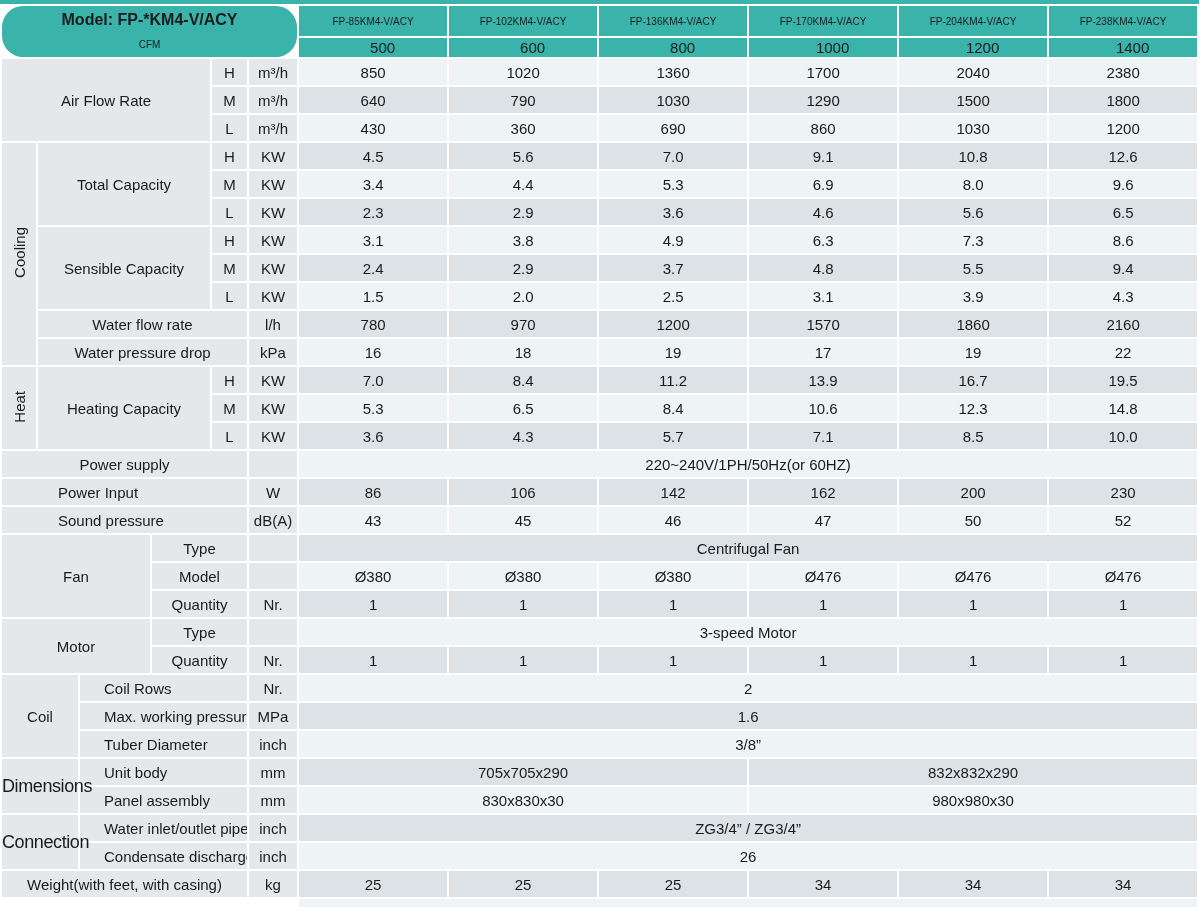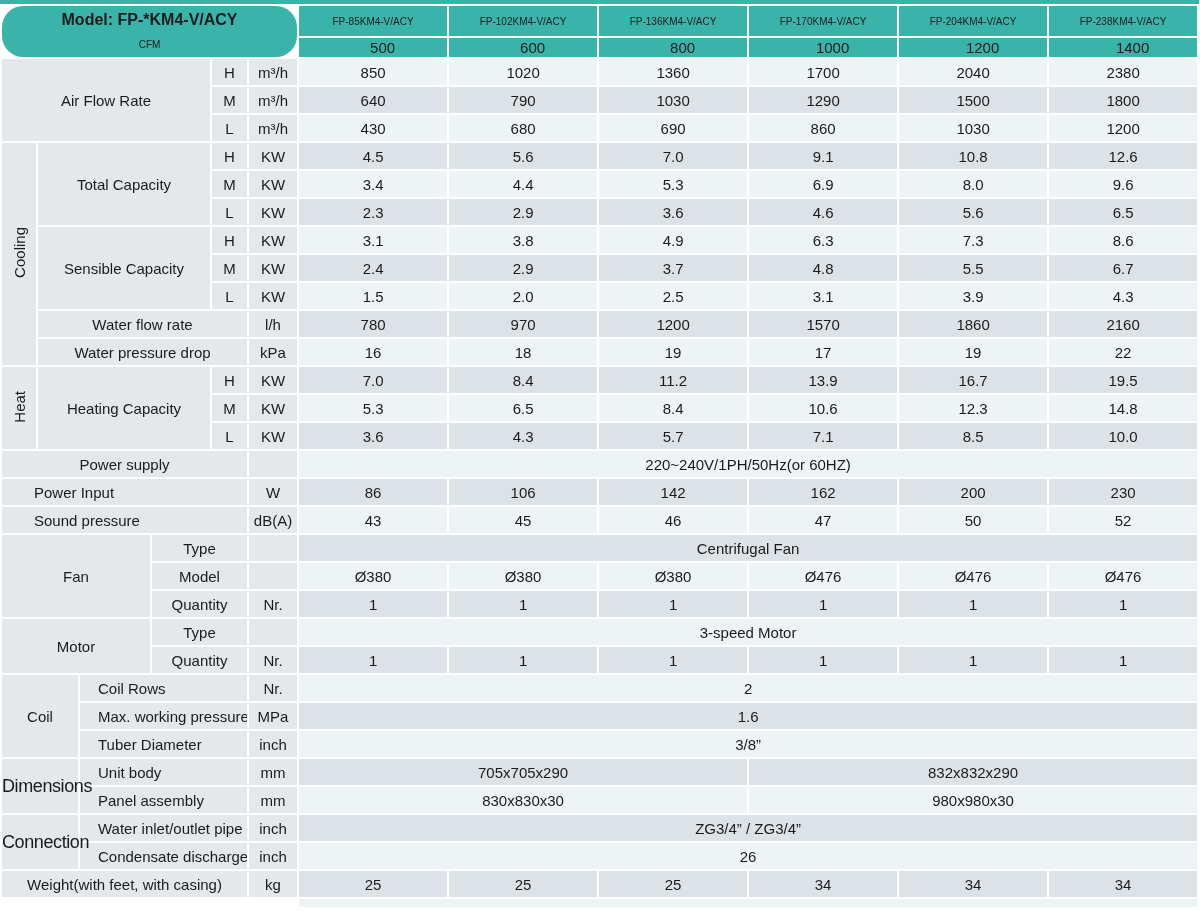--- a/index.html
+++ b/index.html
@@ -29,22 +29,22 @@
   tr.hdr2 td { height: 19px; padding-left: 19px; }
   tr.r td { height: 26px; }
   .teal { background: #3ab4aa; }
   .model-cell { text-align: center; border-radius: 21px; }
   .model-line { font-weight: bold; font-size: 16px; line-height: 26px; }
   .cfm-line { font-size: 10px; line-height: 23px; }
   .mh { font-size: 10px; }
   .lbl { background: #e4e8eb; }
   .a { background: #eef3f6; }  
   .b { background: #dde2e6; }  
-  .lbl-left { text-align: left; padding-left: 18px; }
-  .lbl-indent { text-align: left; padding-left: 32px; }
+  .lbl-left { text-align: left; padding-left: 24px; }
+  .lbl-indent { text-align: left; padding-left: 56px; }
   .vert-cell { padding: 0; }
   .vert {
     writing-mode: vertical-rl;
     transform: rotate(180deg);
     font-size: 15px;
     display: inline-block;
     line-height: 1;
   }
   .squeeze { font-size: 18px; letter-spacing: -0.4px; overflow: visible; }
   .botstrip { width: 898px; height: 8px; background: #eef3f6; margin-left: 299px; }
@@ -111,21 +111,21 @@
       <td class="b">790</td>
       <td class="b">1030</td>
       <td class="b">1290</td>
       <td class="b">1500</td>
       <td class="b">1800</td>
     </tr>
     <tr class="r">
       <td class="lbl">L</td>
       <td class="lbl">m³/h</td>
       <td class="a">430</td>
-      <td class="a">680</td>
+      <td class="a">360</td>
       <td class="a">690</td>
       <td class="a">860</td>
       <td class="a">1030</td>
       <td class="a">1200</td>
     </tr>
 
     <tr class="r">
       <td class="lbl vert-cell" rowspan="8"><span class="vert">Cooling</span></td>
       <td class="lbl" colspan="3" rowspan="3">Total Capacity</td>
       <td class="lbl">H</td>
@@ -170,21 +170,21 @@
       <td class="a">8.6</td>
     </tr>
     <tr class="r">
       <td class="lbl">M</td>
       <td class="lbl">KW</td>
       <td class="b">2.4</td>
       <td class="b">2.9</td>
       <td class="b">3.7</td>
       <td class="b">4.8</td>
       <td class="b">5.5</td>
-      <td class="b">6.7</td>
+      <td class="b">9.4</td>
     </tr>
     <tr class="r">
       <td class="lbl">L</td>
       <td class="lbl">KW</td>
       <td class="a">1.5</td>
       <td class="a">2.0</td>
       <td class="a">2.5</td>
       <td class="a">3.1</td>
       <td class="a">3.9</td>
       <td class="a">4.3</td>

